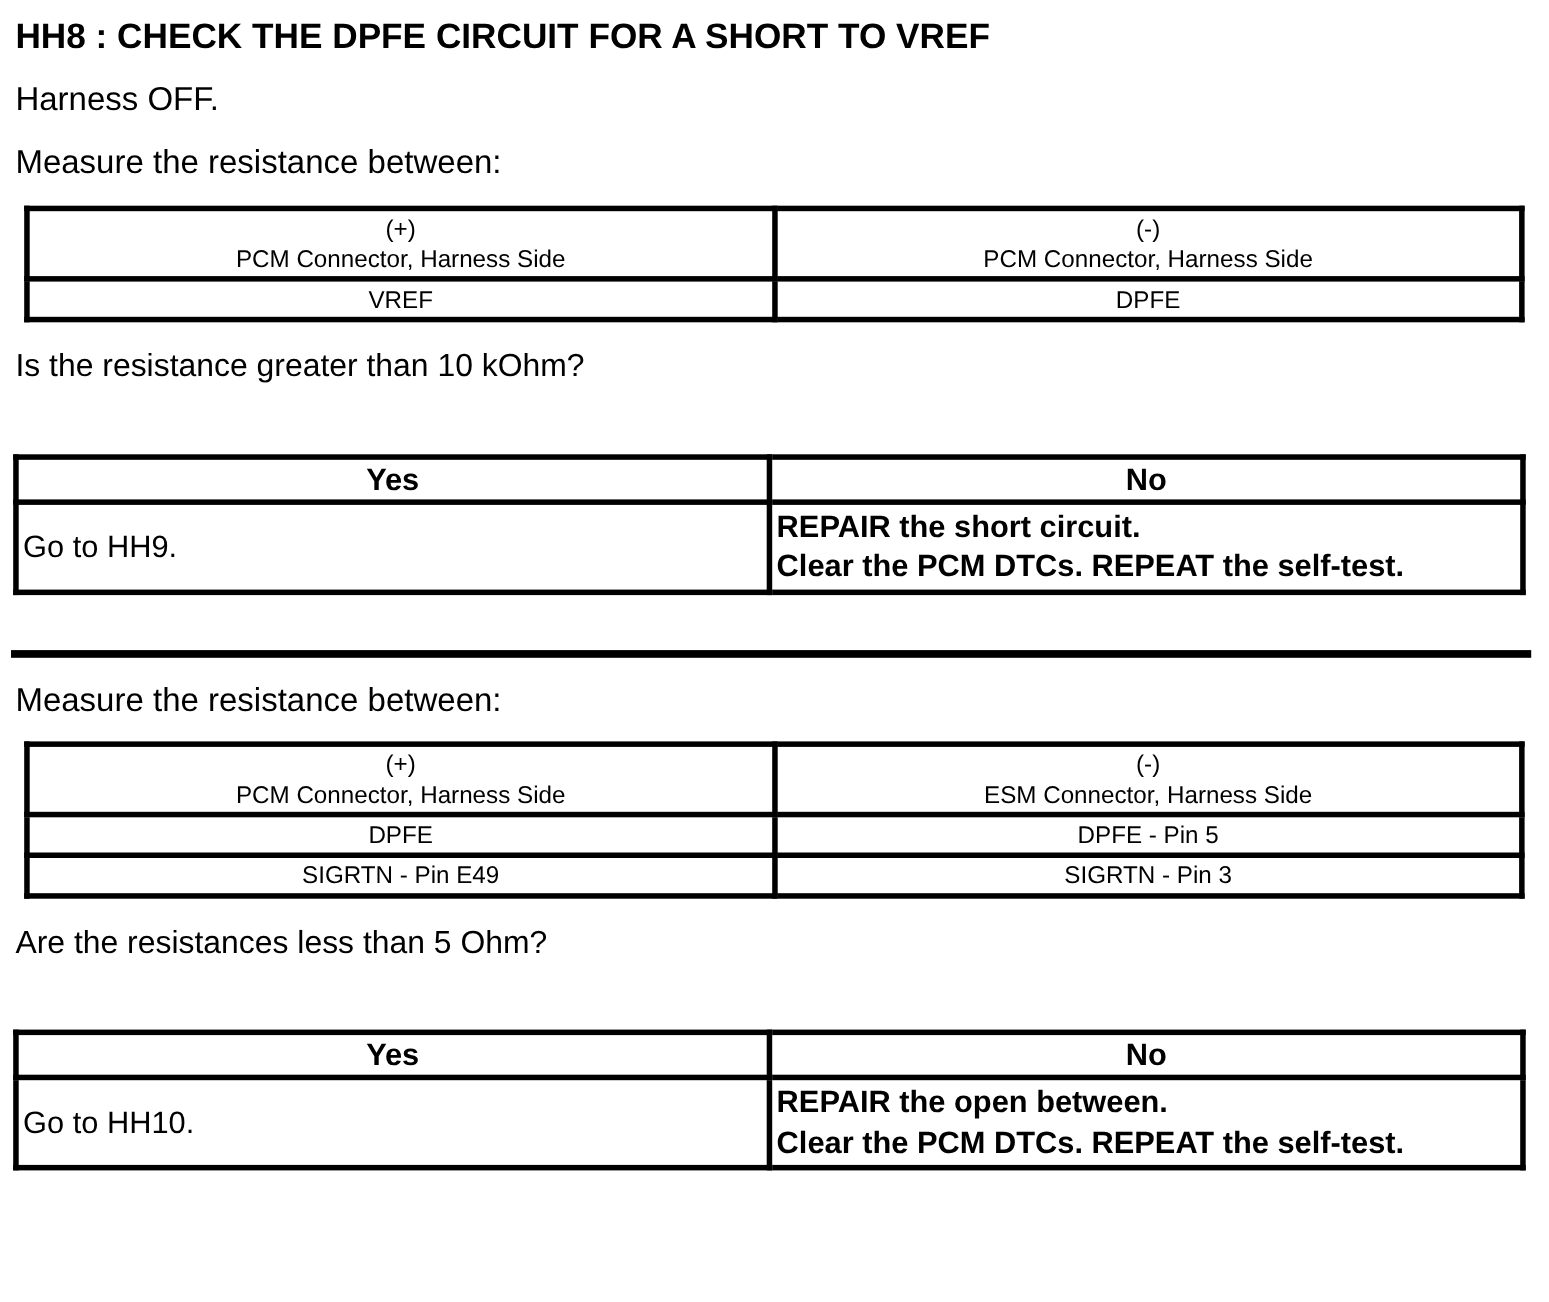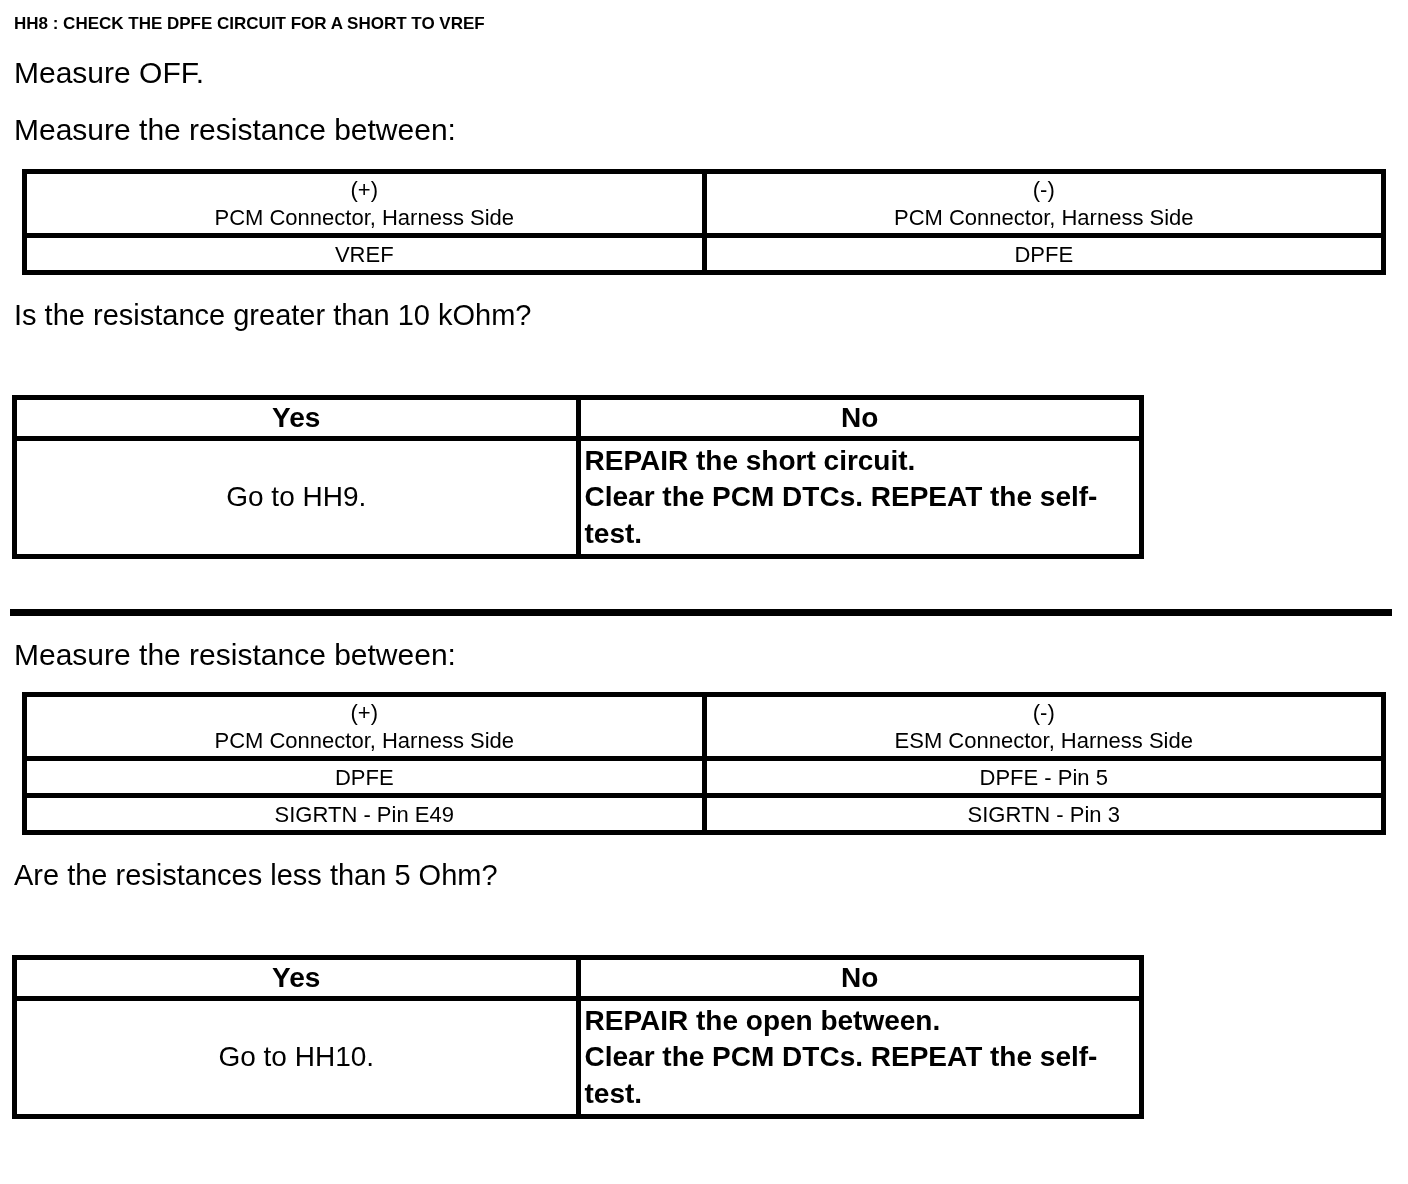--- a/index.html
+++ b/index.html
@@ -11,21 +11,21 @@
   }
   body {
     width: 1408px;
     height: 1184px;
     overflow: hidden;
   }
   .doc {
     padding-top: 14px;
   }
   .step-title {
-    font-size: 17px;
+    font-size: 32px;
     font-weight: 700;
     margin: 0 0 0 14px;
     line-height: 1.2;
   }
   .body-text {
     font-size: 30px;
     font-weight: 400;
     margin: 22px 0 0 14px;
     line-height: 1.15;
   }
@@ -53,21 +53,21 @@
     vertical-align: middle;
   }
   .measure-table .header-cell {
     height: 50px;
   }
   .measure-table .data-cell {
     height: 28px;
   }
   .result-table {
     margin: 62px 0 0 12px;
-    width: 1132px;
+    width: 1375px;
   }
   .result-table th {
     border: 5px solid #000000;
     width: 50%;
     text-align: center;
     font-size: 28px;
     font-weight: 700;
     padding: 2px 6px;
     height: 30px;
     vertical-align: middle;
@@ -75,21 +75,20 @@
   .result-table td {
     border: 5px solid #000000;
     width: 50%;
     font-size: 28px;
     line-height: 1.3;
     padding: 2px 4px;
     vertical-align: middle;
     height: 72px;
   }
   .result-table td.yes-cell {
-    text-align: center;
   }
   .result-table td.no-cell {
     text-align: left;
     vertical-align: top;
     font-weight: bold;
   }
   .section-divider {
     border: none;
     height: 7px;
     background: #000000;
@@ -107,21 +106,21 @@
   }
 </style>
 </head>
 <body>
 
 <div class="doc">
 
   <section>
     <h1 class="step-title">HH8 : CHECK THE DPFE CIRCUIT FOR A SHORT TO VREF</h1>
 
-    <p class="body-text">Measure OFF.</p>
+    <p class="body-text">Harness OFF.</p>
     <p class="body-text">Measure the resistance between:</p>
 
     <table class="measure-table">
       <tbody>
         <tr>
           <td class="header-cell">
             <div>(+)</div>
             <div>PCM Connector, Harness Side</div>
           </td>
           <td class="header-cell">

